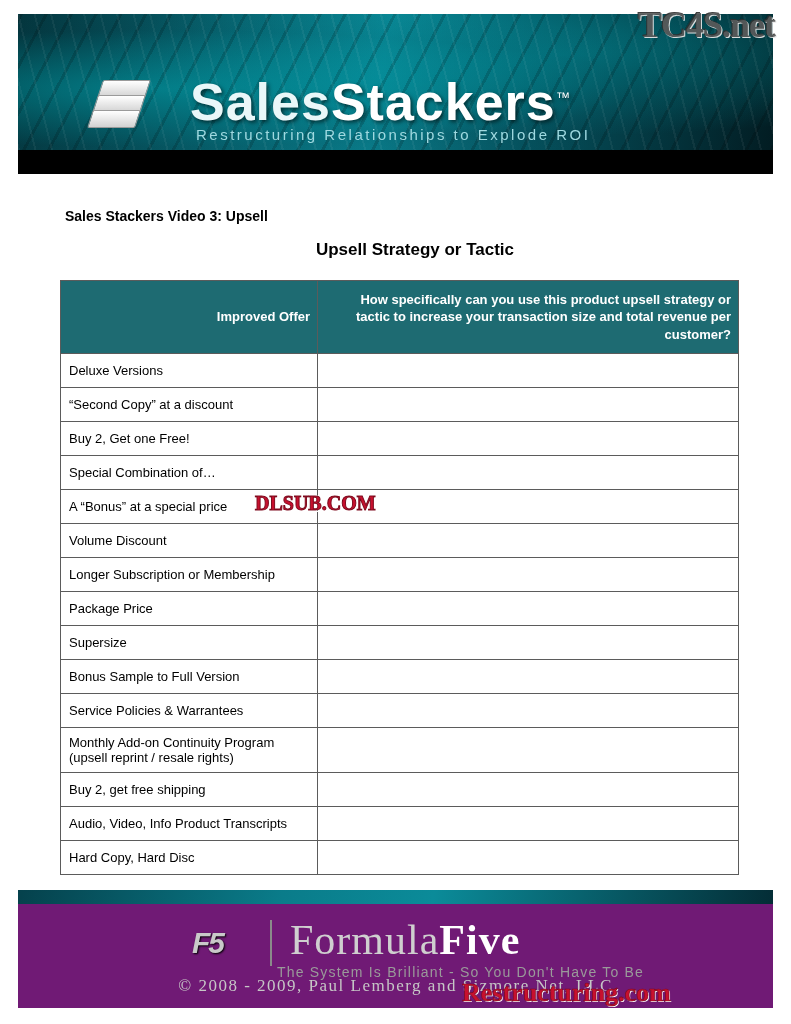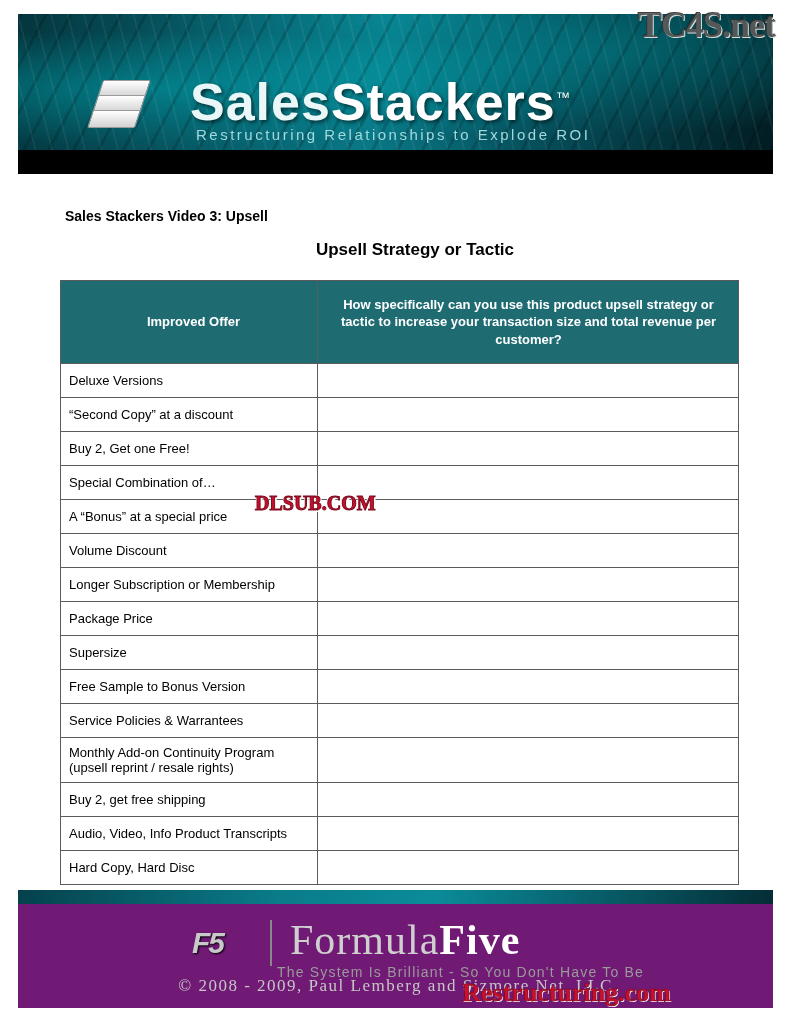--- a/index.html
+++ b/index.html
@@ -177,23 +177,23 @@
     border: 1px solid #5b5b5b;
     vertical-align: middle;
     padding: 7px 7px 7px 8px;
     font-size: 13px;
     color: #000;
   }
   table.grid thead th {
     background: #1e6b72;
     color: #ffffff;
     font-weight: bold;
-    text-align: center;
+    text-align: right;
     vertical-align: middle;
-    height: 83px;
+    height: 73px;
     line-height: 1.35;
   }
   table.grid thead th.col1 { width: 257px; padding-left: 16px; }
   table.grid thead th.col2 { width: 421px; }
   table.grid tbody td { height: 34px; }
   table.grid tbody td.answer { background: #ffffff; }
 
   
   .footer {
     position: absolute;
@@ -337,21 +337,21 @@
         </tr>
         <tr>
           <td class="offer">Package Price</td>
           <td class="answer"></td>
         </tr>
         <tr>
           <td class="offer">Supersize</td>
           <td class="answer"></td>
         </tr>
         <tr>
-          <td class="offer">Free Sample to Bonus Version</td>
+          <td class="offer">Bonus Sample to Full Version</td>
           <td class="answer"></td>
         </tr>
         <tr>
           <td class="offer">Service Policies &amp; Warrantees</td>
           <td class="answer"></td>
         </tr>
         <tr>
           <td class="offer">Monthly Add-on Continuity Program (upsell reprint / resale rights)</td>
           <td class="answer"></td>
         </tr>

